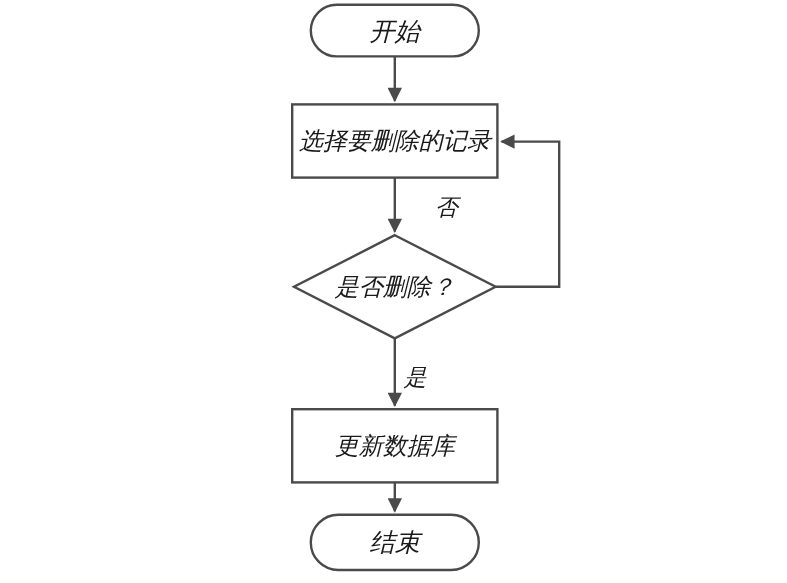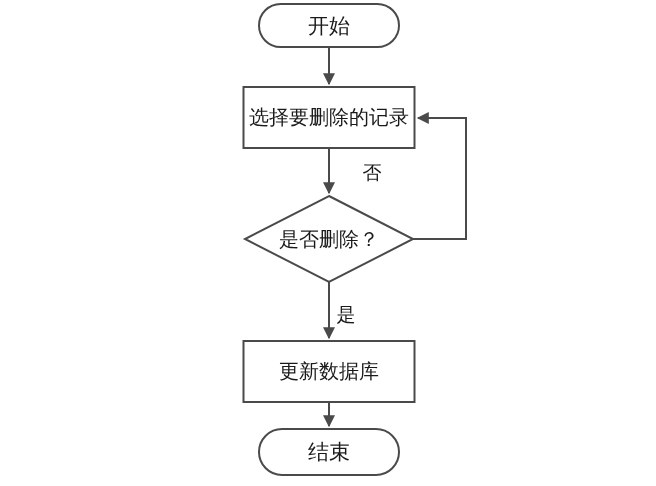--- a/index.html
+++ b/index.html
@@ -6,20 +6,21 @@
     margin: 0;
     padding: 0;
     background: #ffffff;
   }
   .canvas {
     position: relative;
     width: 656px;
     height: 486px;
     background: var(--bg, #ffffff);
     overflow: hidden;
+    font-style: italic;
   }
   svg {
     display: block;
   }
   .node {
     fill: var(--bg, #ffffff);
     stroke: var(--stroke, #4a4a4a);
     stroke-width: 2;
   }
   .edge {

